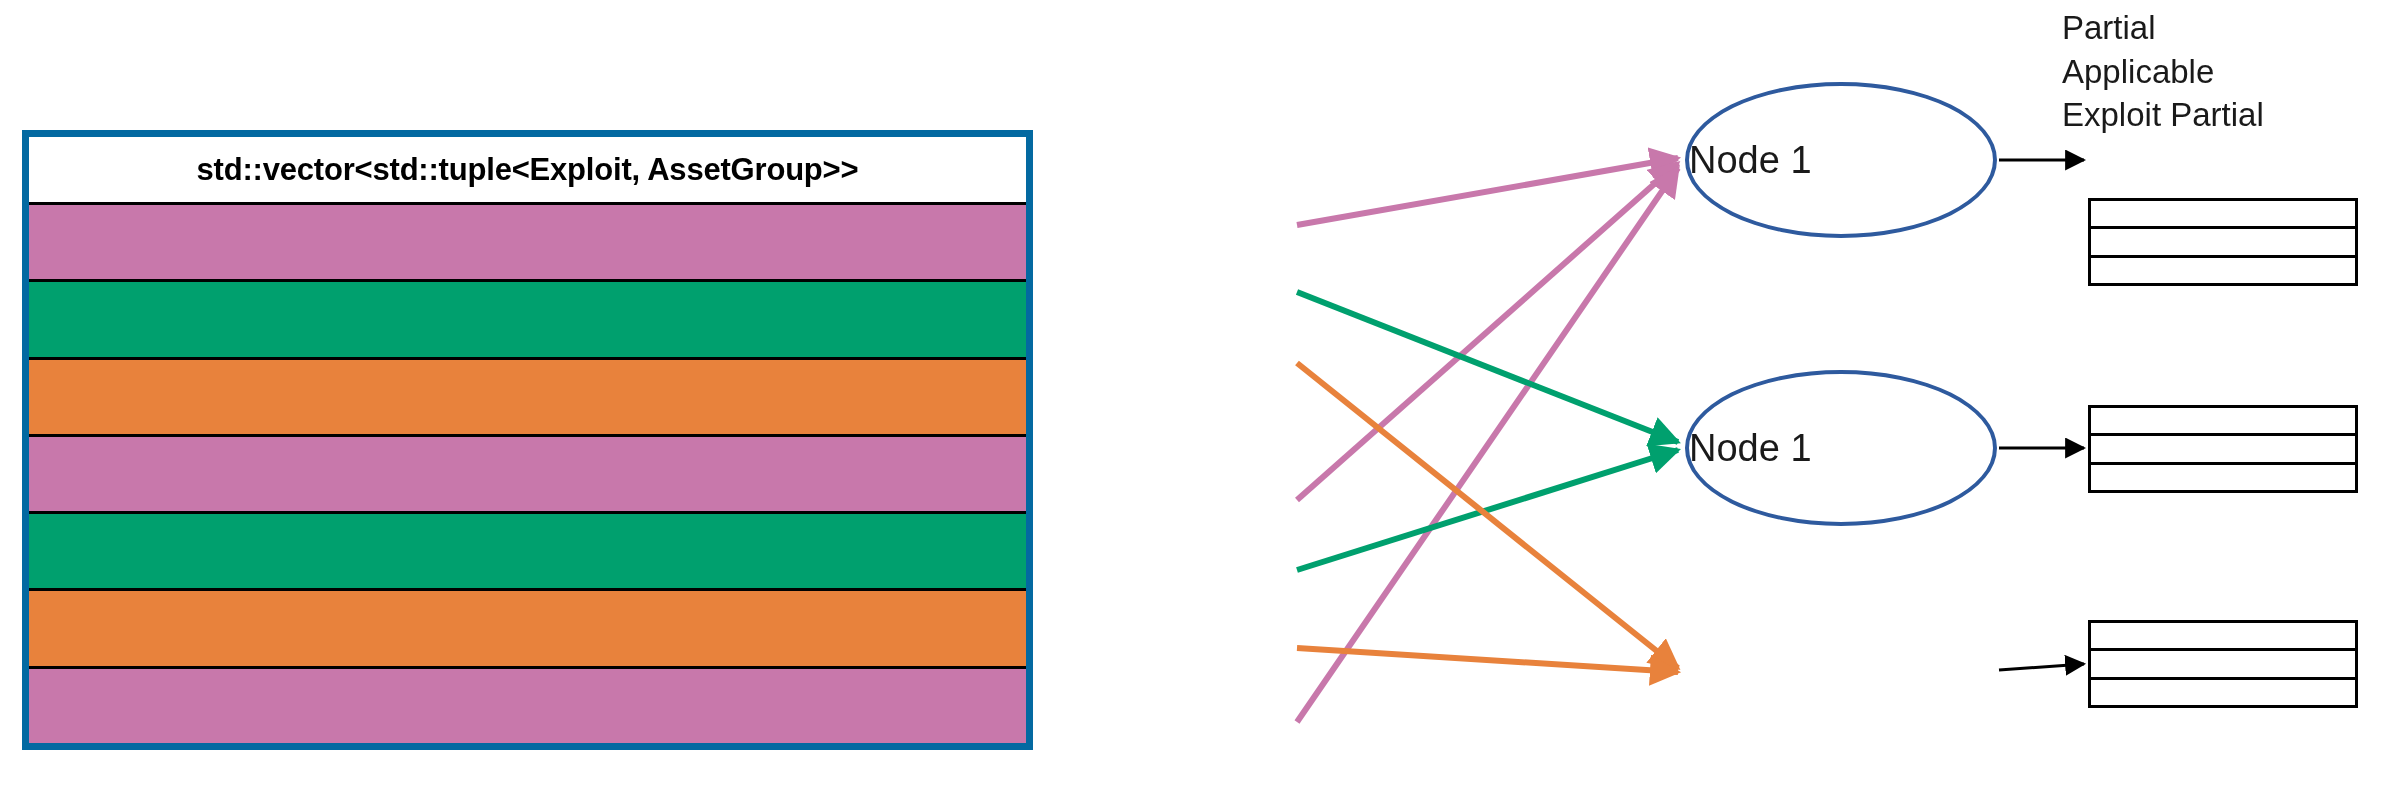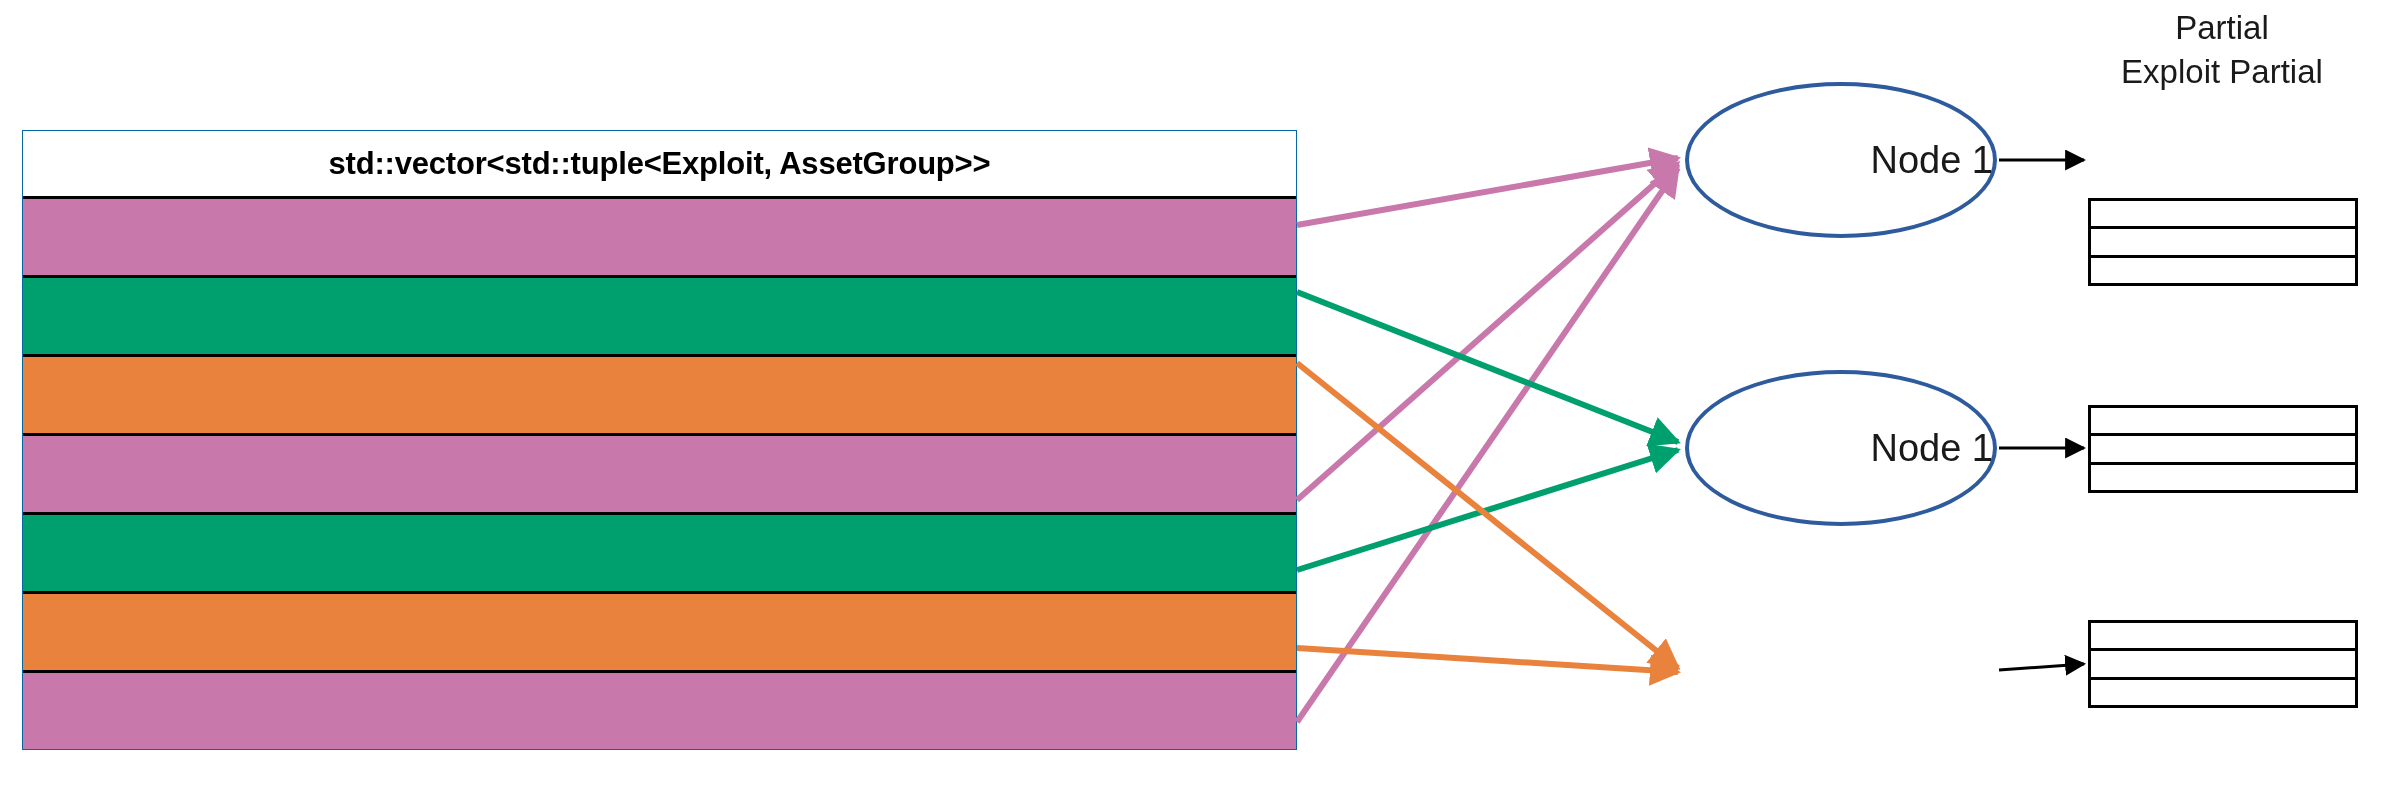--- a/index.html
+++ b/index.html
@@ -28,23 +28,23 @@
     width: 2383px;
     height: 787px;
     pointer-events: none;
   }
 
   
   #vector-table {
     position: absolute;
     left: 22px;
     top: 130px;
-    width: 1275px;
+    width: 1011px;
     height: 620px;
-    border: 1px solid #0369a1;
+    border: 7px solid #0369a1;
     box-sizing: border-box;
     background: #ffffff;
     display: flex;
     flex-direction: column;
   }
   .vt-header {
     flex: 0 0 65px;
     background: #ffffff;
     border-bottom: 3px solid #000000;
     display: flex;
@@ -69,21 +69,21 @@
   .node {
     position: absolute;
     width: 312px;
     height: 156px;
     border: 4px solid #2e5a9e;
     border-radius: 50%;
     background: #ffffff;
     box-sizing: border-box;
     display: flex;
     align-items: center;
-    justify-content: flex-end;
+    justify-content: flex-start;
     font-size: 38px;
     color: #1a1a1a;
     white-space: nowrap;
   }
   .node-label { display: inline-block; }
   .node-label sub {
     font-size: 0.62em;
     vertical-align: baseline;
     position: relative;
     top: 0.32em;
@@ -92,21 +92,20 @@
   #node-1  { left: 1685px; top: 82px; }
   #node-2  { left: 1685px; top: 370px; }
   #node-n1 { left: 1685px; top: 592px; }
 
   
   #pae-heading {
     position: absolute;
     left: 2062px;
     top: 6px;
     width: 320px;
-    text-align: center;
     font-size: 33px;
     line-height: 1.32;
     color: #1a1a1a;
   }
   #pae-heading span { display: block; }
 
   
   .pa-vector {
     position: absolute;
     left: 2088px;
@@ -183,20 +182,21 @@
     <span class="node-label">Node 1</span>
   </div>
 
   <div class="node" id="node-2">
     <span class="node-label">Node 1</span>
   </div>
 
 
   <div id="pae-heading">
     <span>Partial</span>
+    <span>Applicable</span>
     <span>Exploit Partial</span>
   </div>
 
   <div class="pa-vector" id="pa-vector-1">
     <div class="pa-cell"></div>
     <div class="pa-cell"></div>
     <div class="pa-cell"></div>
   </div>
 
   <div class="pa-vector" id="pa-vector-2">

